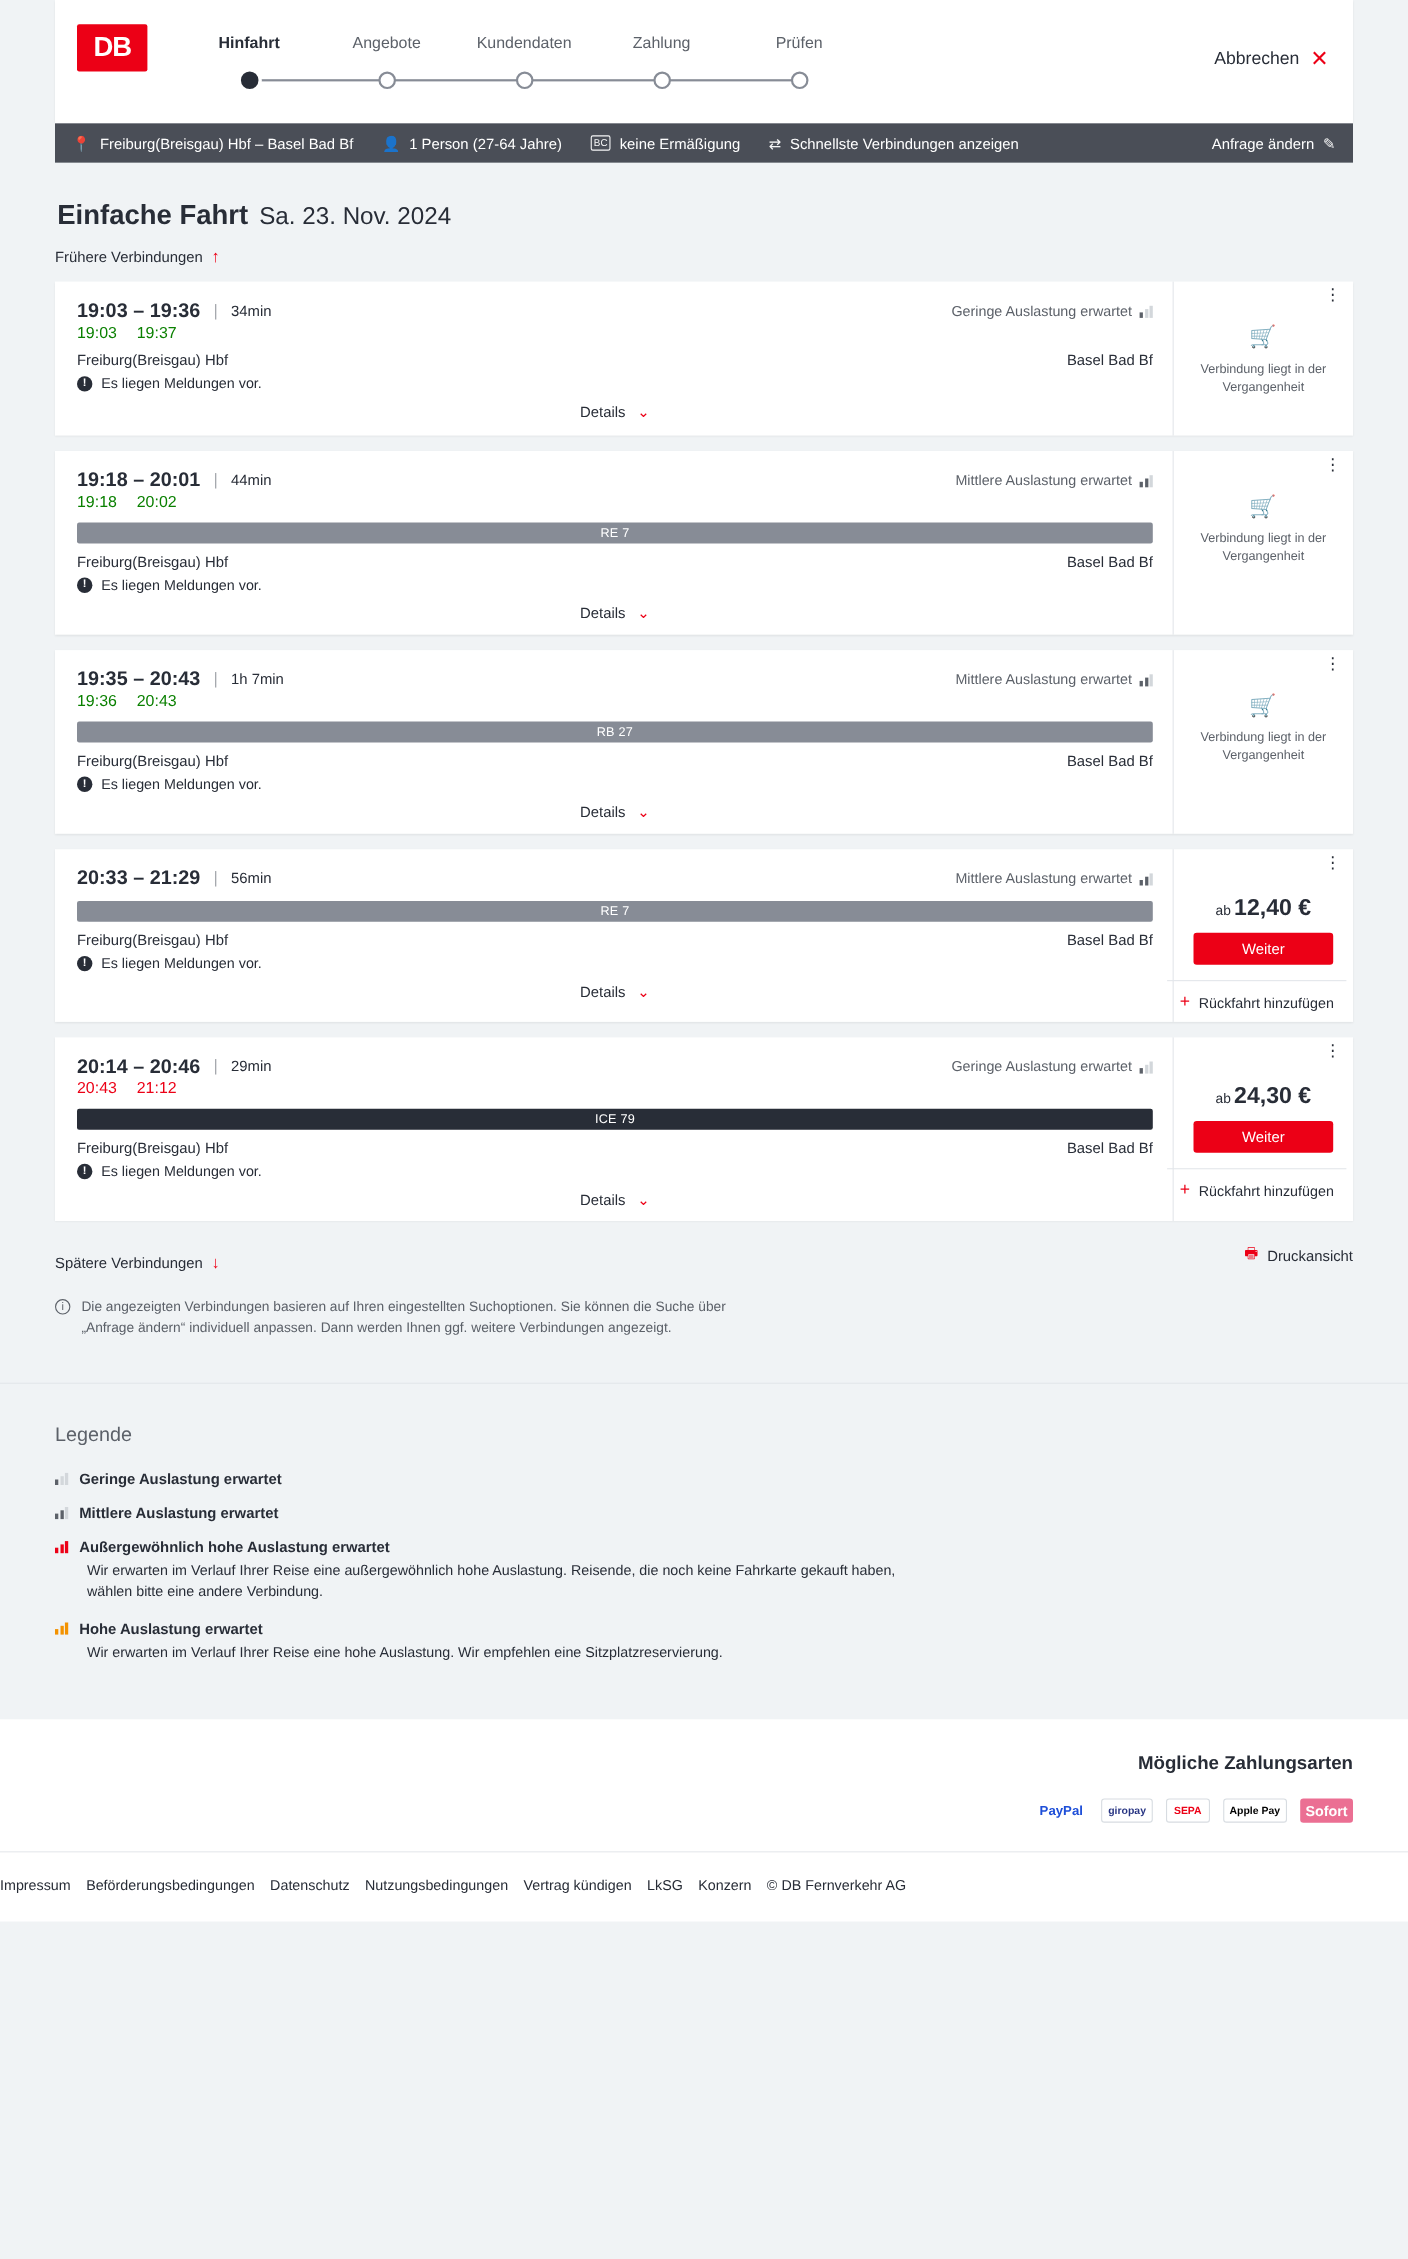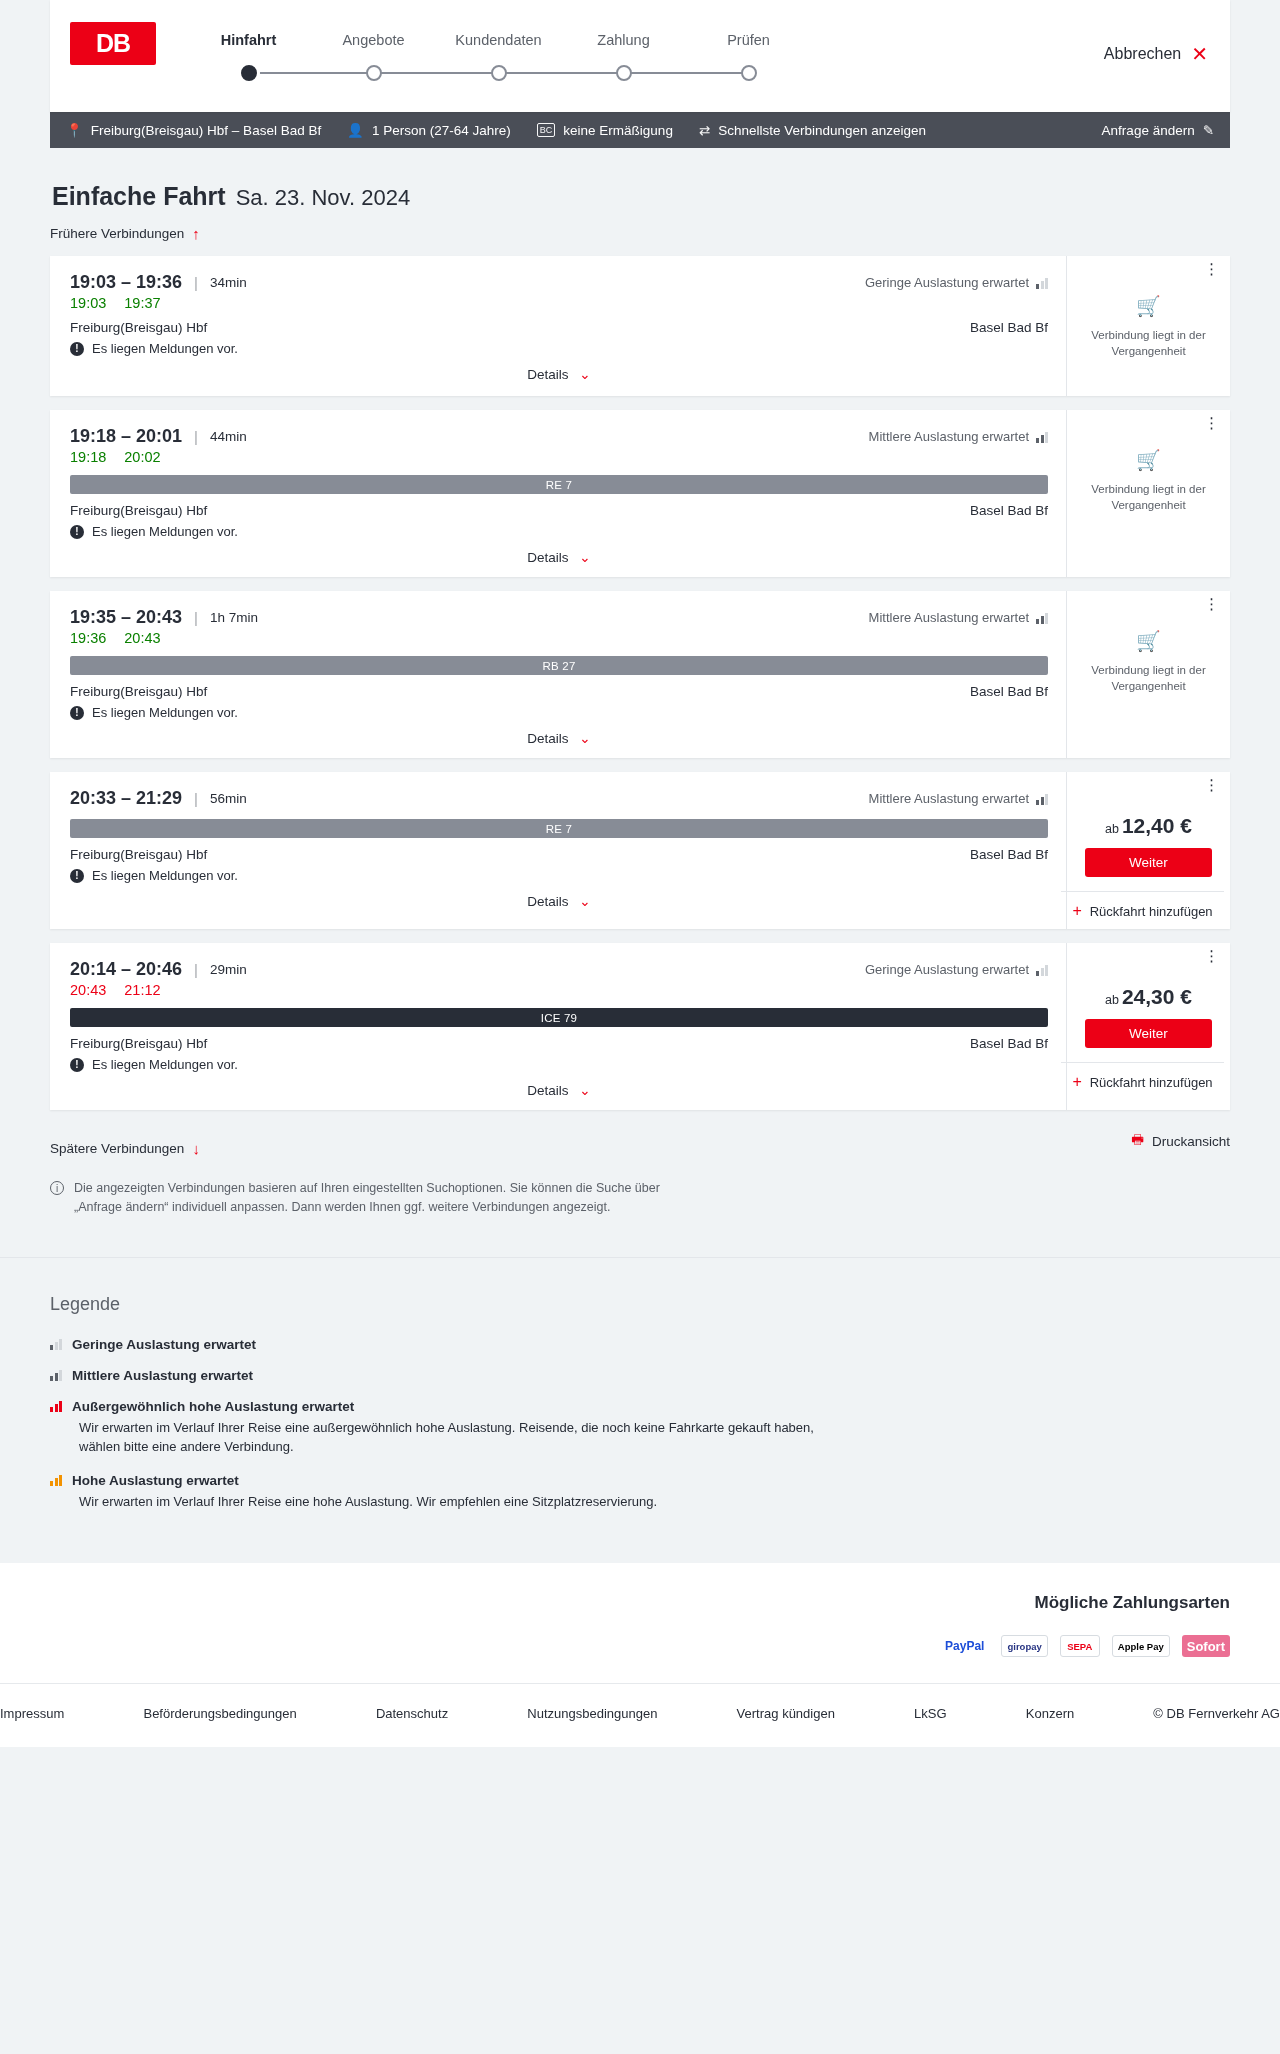--- a/index.html
+++ b/index.html
@@ -17,21 +17,21 @@
   .topbar {
     background: #fff;
     margin: 0 50px;
     height: 112px;
     display: flex;
     align-items: flex-start;
     position: relative;
     box-shadow: 0 1px 2px rgba(0,0,0,.08);
   }
   .db-logo {
-    width: 86px; height: 43px;
+    width: 64px; height: 43px;
     background: #ec0016;
     color: #fff;
     font-weight: bold;
     font-size: 25px;
     display: flex; align-items: center; justify-content: center;
     letter-spacing: -1px;
     margin: 22px 0 0 20px;
     border-radius: 2px;
     font-family: "Liberation Sans", sans-serif;
   }
@@ -299,21 +299,21 @@
   .pay-ico.giro { color: #283583; }
   .pay-ico.apple { color: #000; }
   .pay-ico.sofort { background: #eb6f93; color: #fff; border: none; font-size: 13px; }
 
   footer {
     background: #fff;
     border-top: 1px solid #e6e9ec;
     padding: 22px 0 26px 0;
   }
   .flinks {
-    display: flex; justify-content: space-between; gap: 14px;
+    display: flex; justify-content: flex-start; gap: 14px;
     font-size: 13px; color: #282d37;
   }
   .flinks span { cursor: pointer; }
   .flinks .copy { cursor: default; }
 </style>
 </head>
 <body>
 
 <div class="page">
 

